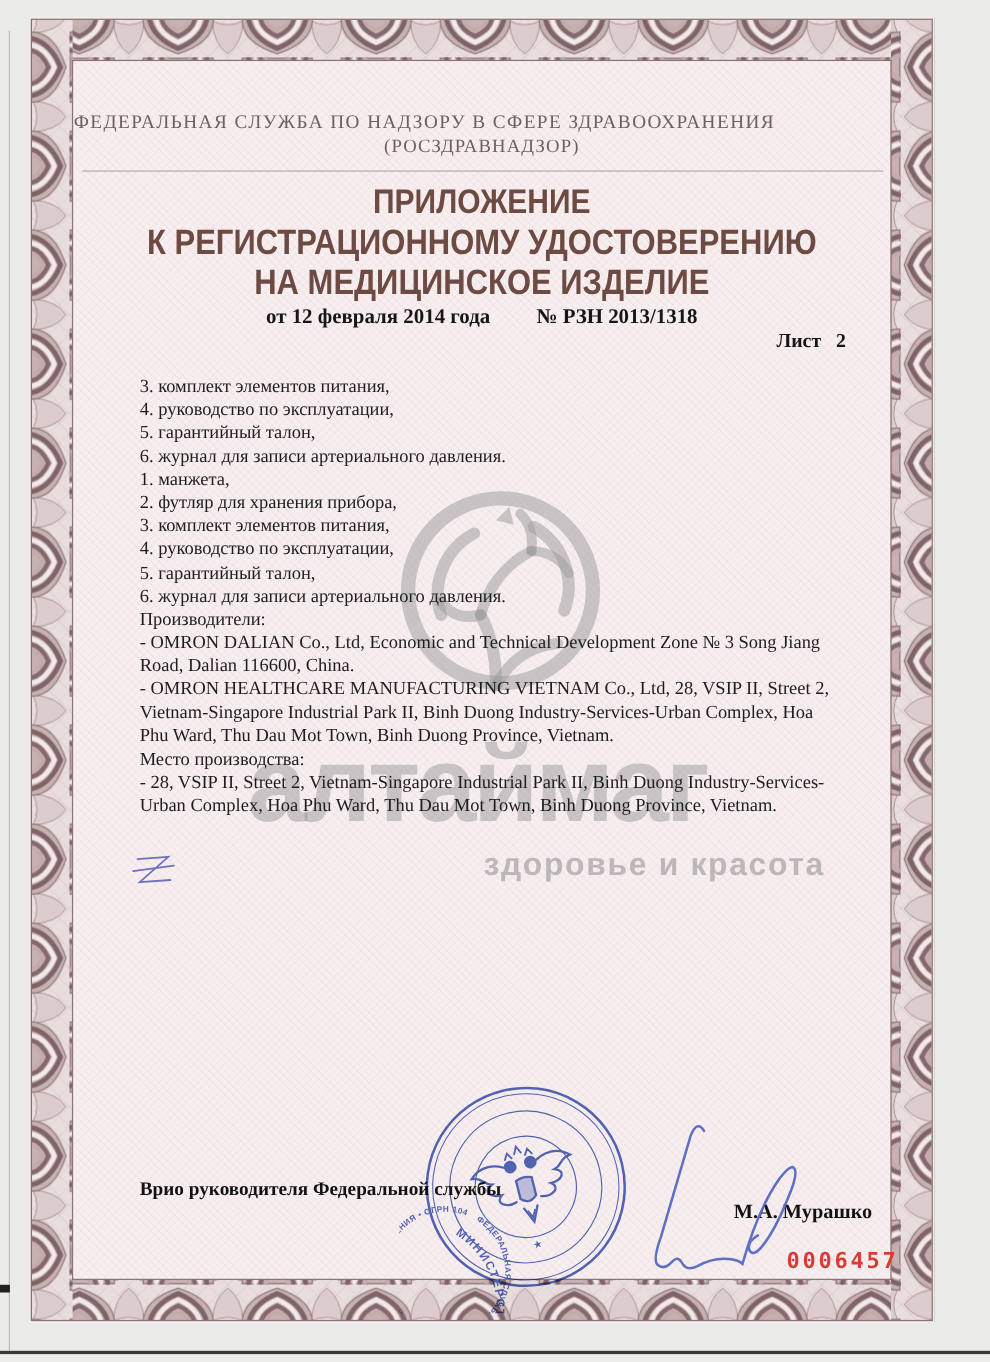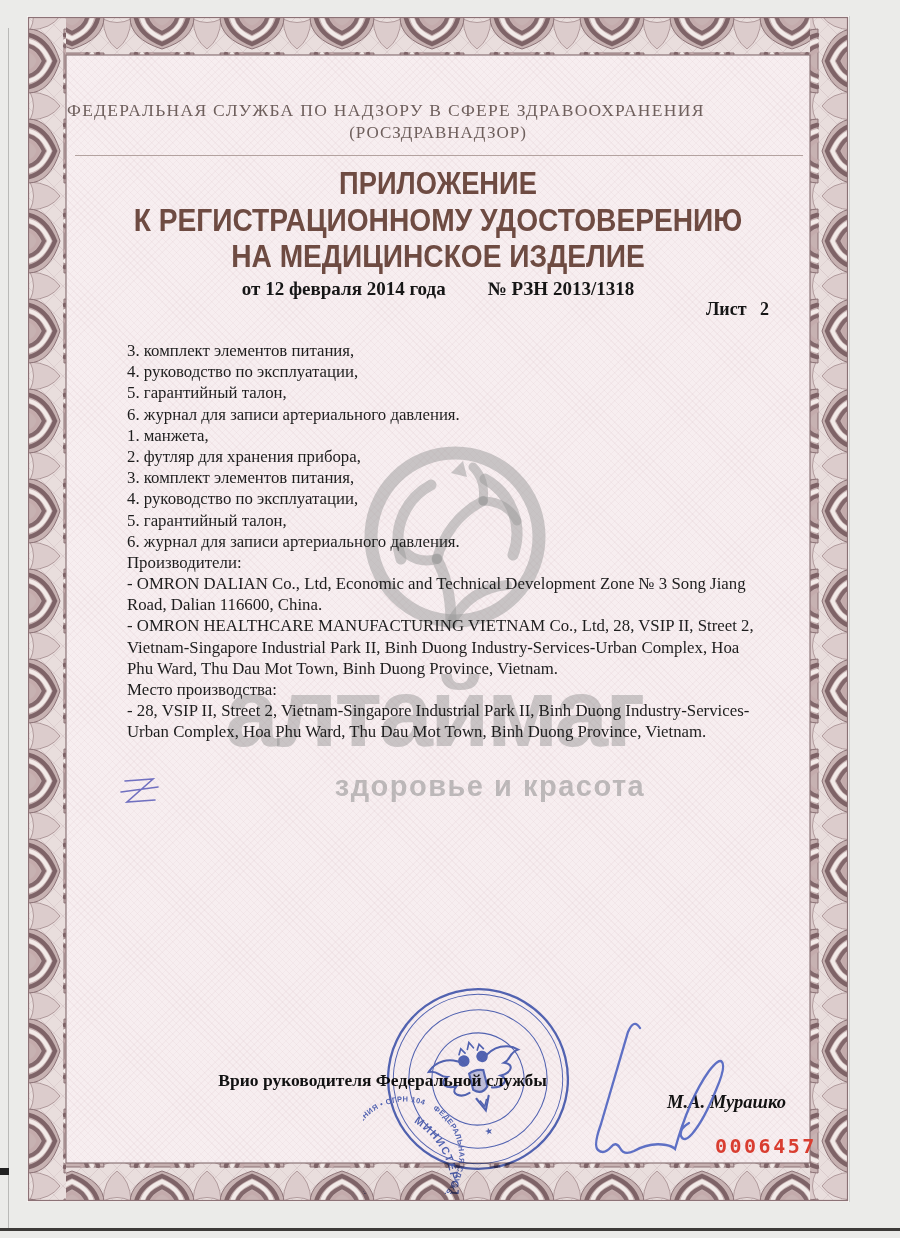--- a/index.html
+++ b/index.html
@@ -42,30 +42,30 @@
   .date-line .num{margin-left:42px;}
   .sheet{top:243px;right:40px;font-weight:700;font-size:18px;color:#161616;white-space:pre;}
 
   .body-text{left:60px;top:284px;width:672px;font-size:16.8px;color:#1d1d1d;z-index:3;}
   .body-text .ln{white-space:nowrap;line-height:21.2px;height:21.2px;}
 
   .wm-logo{left:268px;top:361px;width:240px;height:240px;z-index:1;}
   .wm-brand{left:158px;top:608px;z-index:1;
     font-family:"Liberation Sans","DejaVu Sans",sans-serif;font-weight:700;
     font-size:97px;letter-spacing:-3px;color:rgba(138,138,138,.42);line-height:1;}
-  .wm-tagline{left:163px;top:714px;width:520px;text-align:center;z-index:1;
+  .wm-tagline{left:163px;top:714px;width:520px;text-align:right;z-index:1;
     font-family:"Liberation Sans","DejaVu Sans",sans-serif;font-weight:700;
     font-size:29px;letter-spacing:1.5px;color:rgba(132,132,132,.5);}
 
   .hand-z{left:50px;top:718px;width:50px;height:42px;z-index:3;}
 
   .sign-pos{left:60px;width:420px;font-weight:700;font-size:17.5px;color:#121212;z-index:3;}
-  .pos1{top:1014px;text-align:right;}
+  .pos1{top:1014px;}
   .pos2{top:1042px;}
-  .signer{left:600px;top:1036px;font-weight:700;font-size:18.5px;color:#121212;z-index:3;font-style:italic;}
+  .signer{left:600px;top:1036px;font-weight:700;font-size:18.5px;color:#121212;z-index:3;}
   .serial{left:648px;top:1078px;z-index:3;
     font-family:"DejaVu Sans Mono","Liberation Mono",monospace;
     font-size:20px;font-weight:700;letter-spacing:2.5px;color:#d93d30;}
 
   .stamp-svg{left:296px;top:908px;width:230px;height:230px;z-index:4;mix-blend-mode:multiply;opacity:.88;}
   .sig-svg{left:460px;top:910px;width:330px;height:190px;z-index:5;}
 </style>
 </head>
 <body>
 

